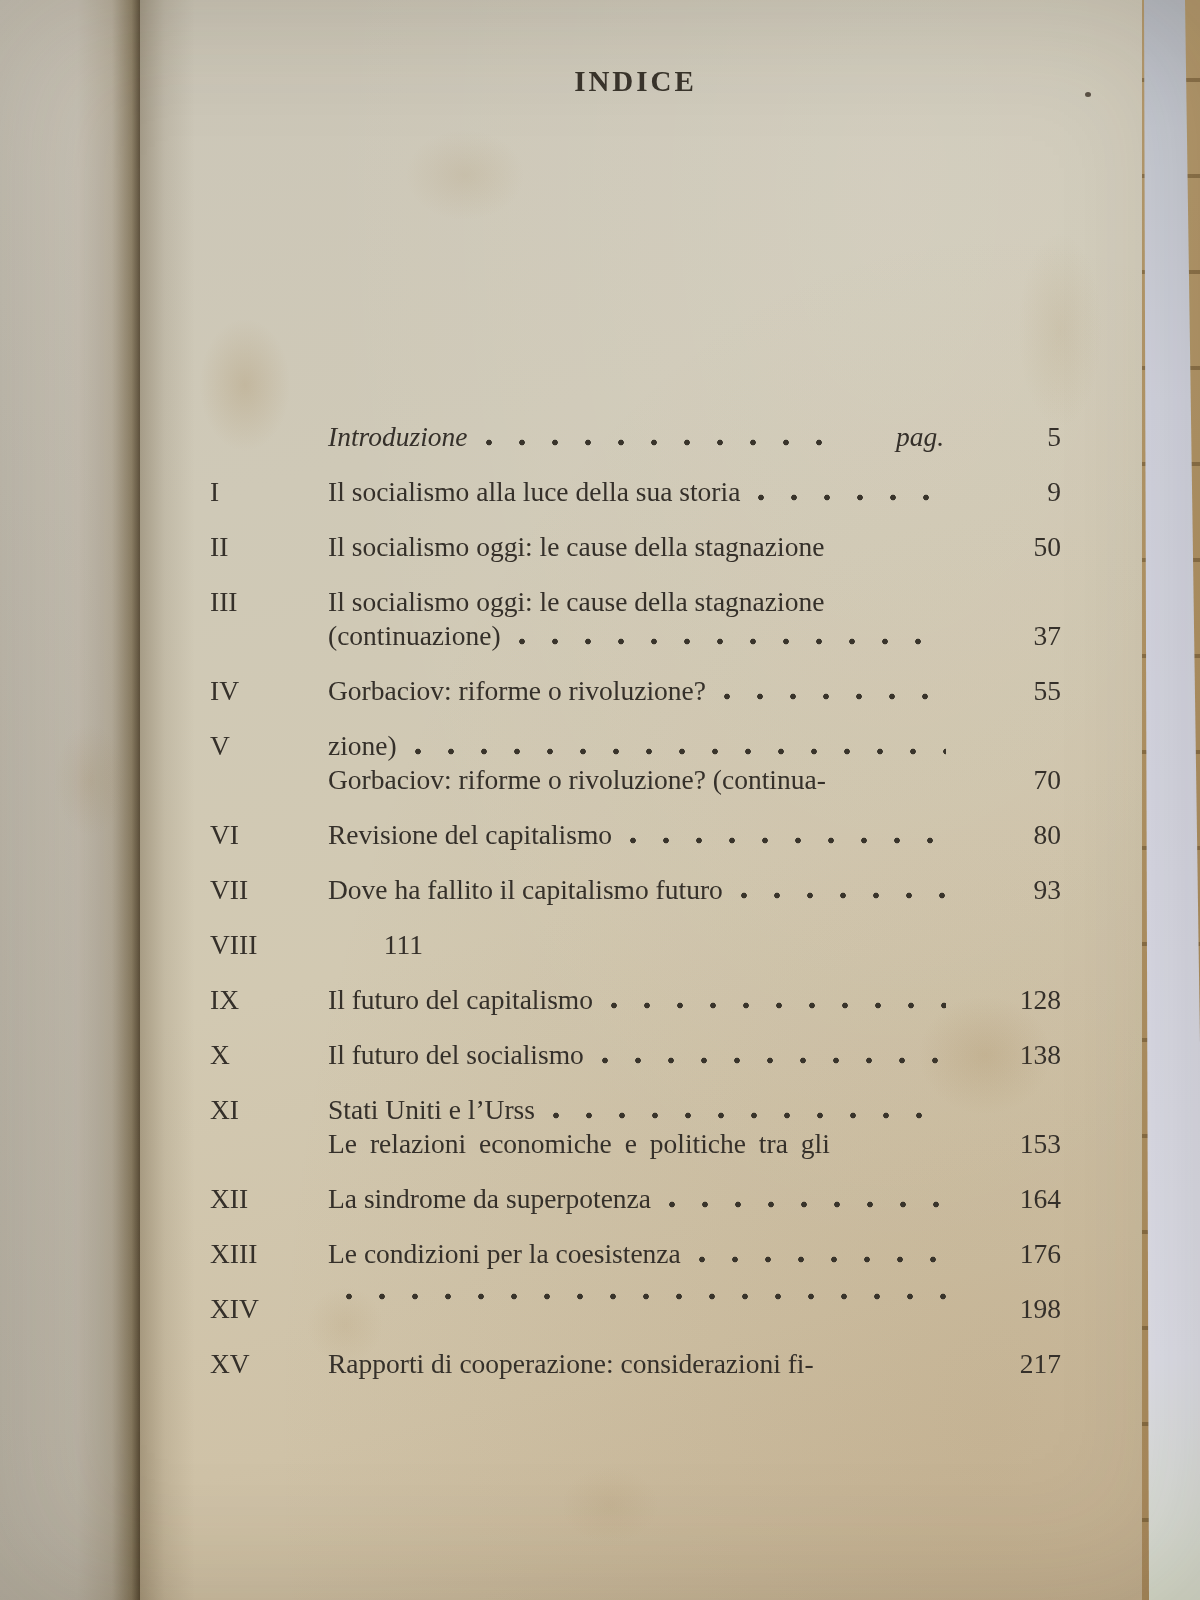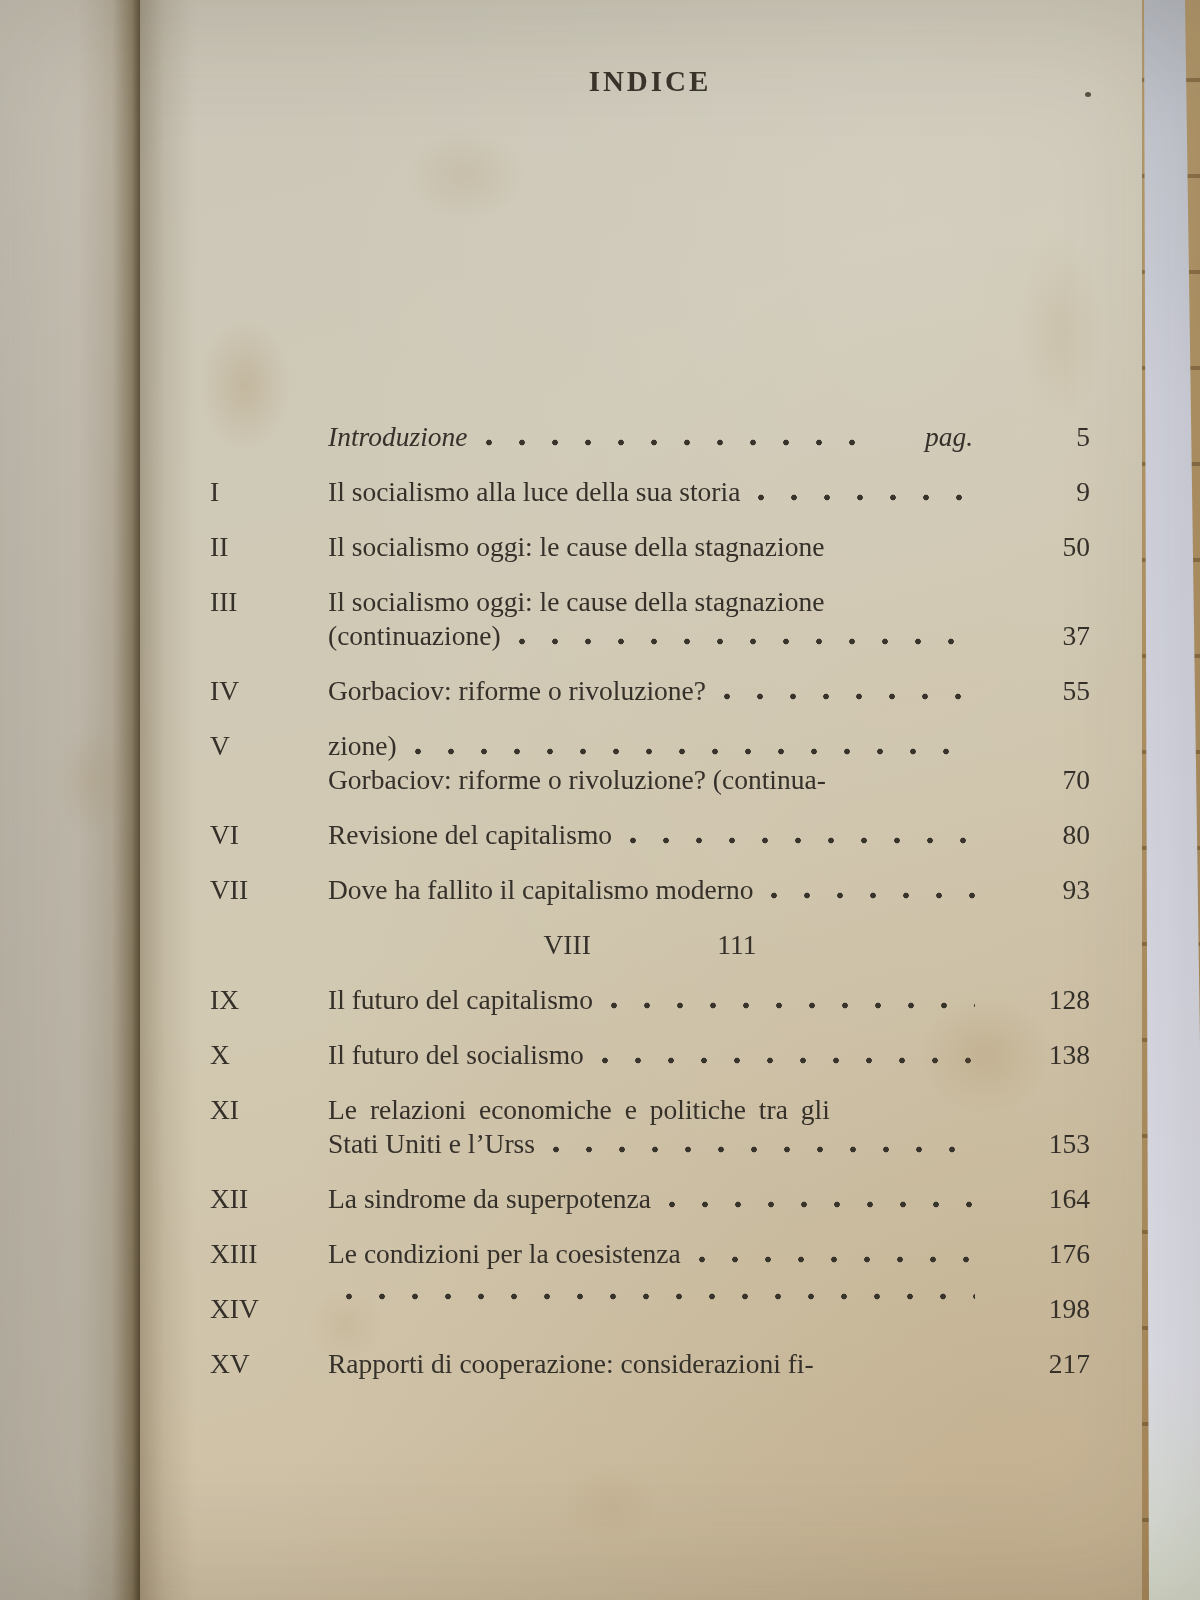--- a/index.html
+++ b/index.html
@@ -55,21 +55,21 @@
   .page {
     position: absolute;
     top: 0; left: 140px;
     width: 1002px; height: 100%;
     z-index: 2;
     background:
       radial-gradient(ellipse at 75% 12%, rgba(255,255,250,0.10), rgba(255,255,250,0) 55%),
       radial-gradient(ellipse at 85% 90%, rgba(140,100,45,0.12), rgba(140,100,45,0) 60%),
       linear-gradient(165deg, #cbc6b8 0%, #cfc9b7 28%, #d2c9b2 55%, #cfc2a7 80%, #c9b89b 100%);
     box-sizing: border-box;
-    padding: 63px 52px 0 70px;
+    padding: 63px 81px 0 70px;
     color: #35302a;
   }
   
   .page::before {
     content: "";
     position: absolute;
     left: 0; top: 0;
     width: 55px; height: 100%;
     background: linear-gradient(to right, rgba(70,52,25,0.30), rgba(70,52,25,0.10) 45%, rgba(70,52,25,0) 100%);
     pointer-events: none;
@@ -95,21 +95,20 @@
   }
 
   .toc { margin-top: 321px; }
 
   .row {
     display: flex;
     align-items: stretch;
     margin-bottom: 21px;
     font-size: 27.5px;
     line-height: 34px;
-    justify-content: center;
   }
   .num {
     flex: none;
     width: 118px;
     align-self: flex-start;
   }
   .lines {
     flex: 1;
     min-width: 0;
     display: flex;
@@ -251,21 +250,21 @@
               <span class="t">Revisione del capitalismo</span>
               <span class="leader"></span>
             </div>
           </div>
           <span class="pg">80</span>
         </div>
         <div class="row">
           <span class="num">VII</span>
           <div class="lines">
             <div class="line">
-              <span class="t">Dove ha fallito il capitalismo moderno</span>
+              <span class="t">Dove ha fallito il capitalismo futuro</span>
               <span class="leader"></span>
             </div>
           </div>
           <span class="pg">93</span>
         </div>
         <div class="row">
           <span class="num">VIII</span>
           <span class="pg">111</span>
         </div>
         <div class="row">
@@ -284,27 +283,27 @@
             <div class="line">
               <span class="t">Il futuro del socialismo</span>
               <span class="leader"></span>
             </div>
           </div>
           <span class="pg">138</span>
         </div>
         <div class="row">
           <span class="num">XI</span>
           <div class="lines">
+            <div class="line">
+              <span class="t">Stati Uniti e l’Urss</span>
+              <span class="leader"></span>
+            </div>
             <div class="line justify">
               <span class="t">Le relazioni economiche e politiche tra gli</span>
               <span class="leader blank"></span>
-            </div>
-            <div class="line">
-              <span class="t">Stati Uniti e l’Urss</span>
-              <span class="leader"></span>
             </div>
           </div>
           <span class="pg">153</span>
         </div>
         <div class="row">
           <span class="num">XII</span>
           <div class="lines">
             <div class="line">
               <span class="t">La sindrome da superpotenza</span>
               <span class="leader"></span>

